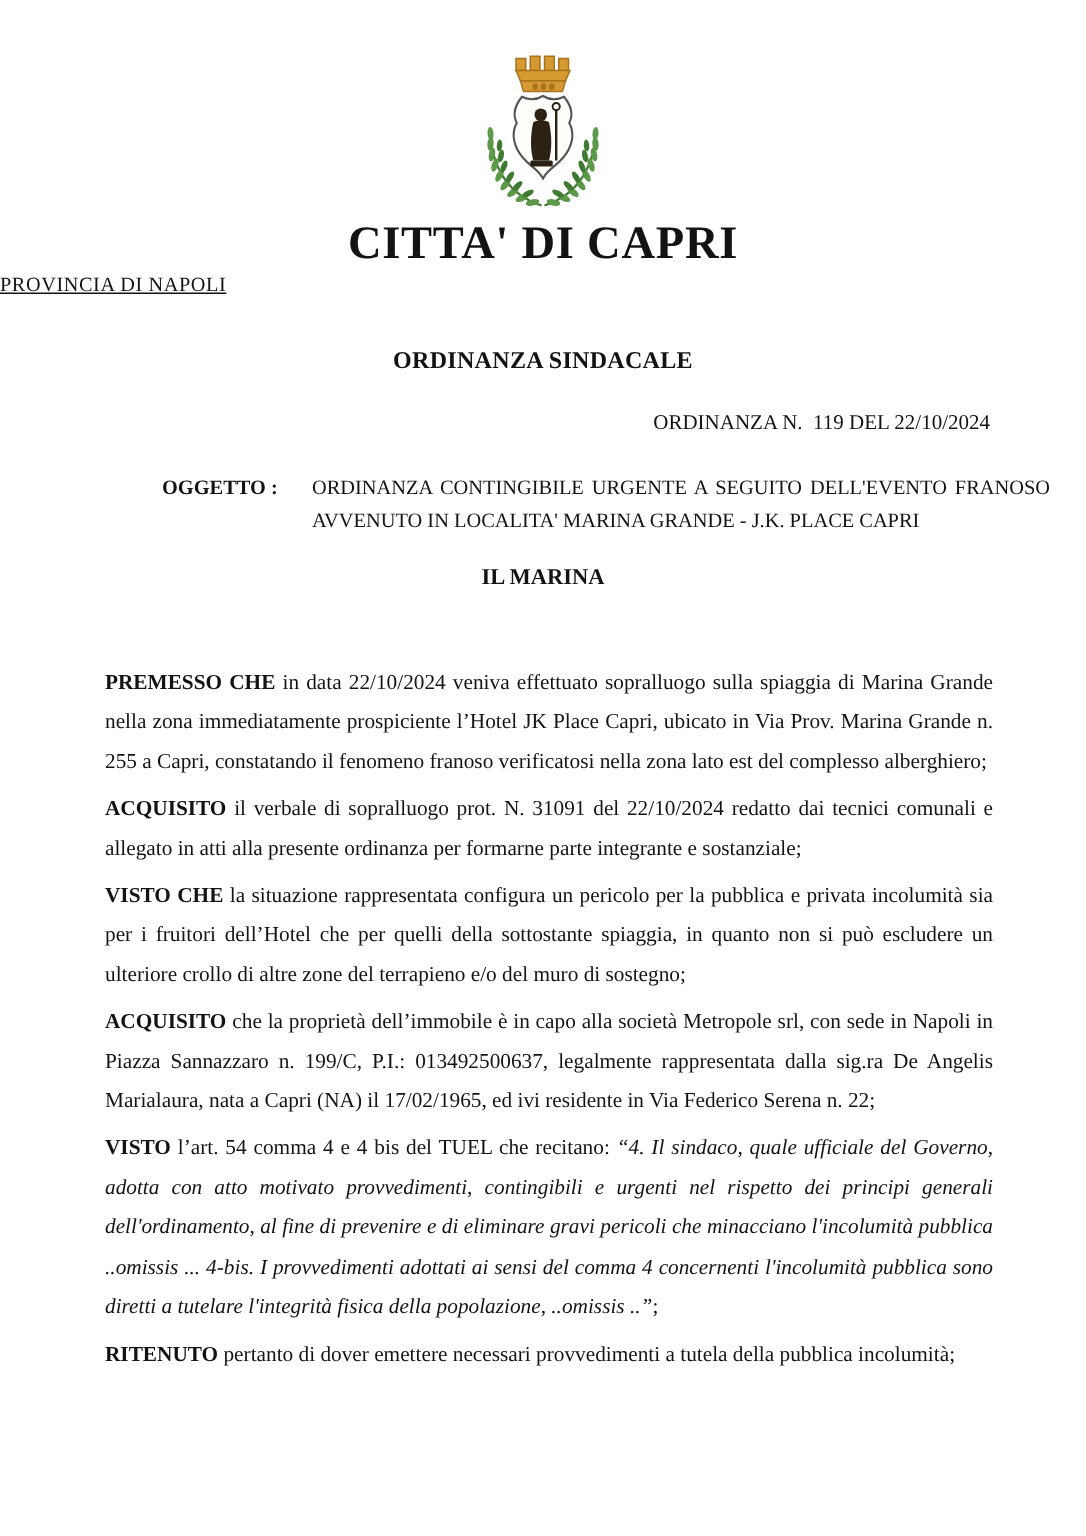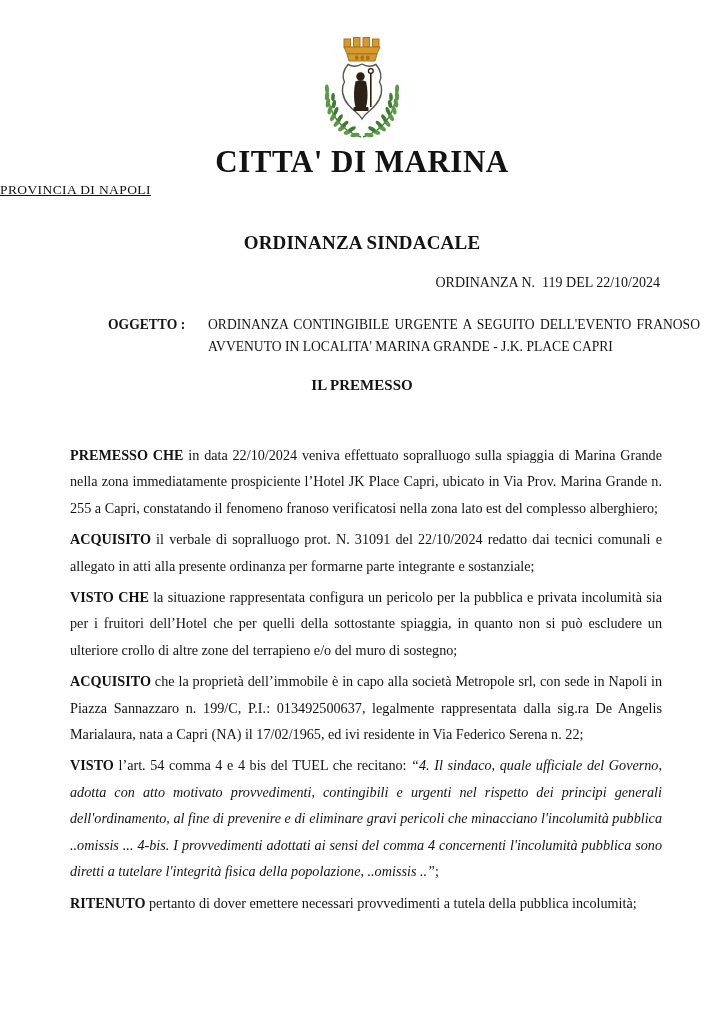--- a/index.html
+++ b/index.html
@@ -14,21 +14,21 @@
     position:absolute; top:146px; left:0; width:100%; text-align:center;
     font-size:31px; font-weight:700; letter-spacing:0.5px; line-height:1;
   }
   .province {
     position:absolute; top:183px; left:0; width:100%; text-align:left;
     font-size:13.5px; letter-spacing:0.4px; line-height:1;
   }
   .province .u { text-decoration:underline; }
   .doc-title {
     position:absolute; top:233px; left:0; width:100%; text-align:center;
-    font-size:19px; font-weight:700; letter-spacing:0.2px; line-height:1;
+    font-size:16px; font-weight:700; letter-spacing:0.2px; line-height:1;
   }
   .ord-ref {
     position:absolute; top:276px; left:0; right:64px; text-align:right;
     font-size:14px; font-weight:400; white-space:pre; line-height:1;
   }
   .subject {
     position:absolute; top:314px; left:70px; width:592px;
     display:flex; font-size:13.6px;margin-left:38px;
   }
   .subject-label { flex:0 0 100px; font-weight:700; line-height:21.5px; }
@@ -93,32 +93,32 @@
 
     <g fill="var(--figure_dark)">
       <circle cx="46.5" cy="41.5" r="4.2"></circle>
       <path d="M41.5,46.5 C39.5,55 39.5,65 41.5,72 L52,72 C54,65 54,55 52,46.5 C48.5,44.8 45,44.8 41.5,46.5 Z"></path>
       <rect x="39.5" y="72" width="15" height="4" rx="1"></rect>
       <rect x="56" y="38" width="1.6" height="34"></rect>
       <circle cx="56.8" cy="36" r="2.4" fill="none" stroke="var(--figure_dark)" stroke-width="1.3"></circle>
     </g>
   </svg>
 
-  <div class="city">CITTA' DI MARINA</div>
+  <div class="city">CITTA' DI CAPRI</div>
   <div class="province"><span class="u">PROVINCIA DI NAPOLI</span></div>
 
   <div class="doc-title">ORDINANZA SINDACALE</div>
   <div class="ord-ref">ORDINANZA N.  119 DEL 22/10/2024</div>
 
   <div class="subject">
     <div class="subject-label">OGGETTO :</div>
     <div class="subject-text">ORDINANZA CONTINGIBILE URGENTE A SEGUITO DELL'EVENTO FRANOSO AVVENUTO IN LOCALITA' MARINA GRANDE - J.K. PLACE CAPRI</div>
   </div>
 
-  <div class="section-heading">IL PREMESSO</div>
+  <div class="section-heading">IL MARINA</div>
 
   <div class="body-text">
     <p class="para"><b>PREMESSO CHE</b> <span>in data 22/10/2024 veniva effettuato sopralluogo sulla spiaggia di Marina Grande nella zona immediatamente prospiciente l’Hotel JK Place Capri, ubicato in Via Prov. Marina Grande n. 255 a Capri, constatando il fenomeno franoso verificatosi nella zona lato est del complesso alberghiero;</span></p>
     <p class="para"><b>ACQUISITO</b> <span>il verbale di sopralluogo prot. N. 31091 del 22/10/2024 redatto dai tecnici comunali e allegato in atti alla presente ordinanza per formarne parte integrante e sostanziale;</span></p>
     <p class="para"><b>VISTO CHE</b> <span>la situazione rappresentata configura un pericolo per la pubblica e privata incolumità sia per i fruitori dell’Hotel che per quelli della sottostante spiaggia, in quanto non si può escludere un ulteriore crollo di altre zone del terrapieno e/o del muro di sostegno;</span></p>
     <p class="para"><b>ACQUISITO</b> <span>che la proprietà dell’immobile è in capo alla società Metropole srl, con sede in Napoli in Piazza Sannazzaro n. 199/C, P.I.: 013492500637, legalmente rappresentata dalla sig.ra De Angelis Marialaura, nata a Capri (NA) il 17/02/1965, ed ivi residente in Via Federico Serena n. 22;</span></p>
     <p class="para"><b>VISTO</b> <span>l’art. 54 comma 4 e 4 bis  del TUEL che recitano: </span><i>“4. Il sindaco, quale ufficiale del Governo, adotta con atto motivato provvedimenti, contingibili e urgenti nel rispetto dei principi generali dell'ordinamento, al fine di prevenire e di eliminare gravi pericoli che minacciano l'incolumità pubblica ..omissis ... 4-bis. I provvedimenti adottati ai sensi del comma 4 concernenti l'incolumità pubblica sono diretti a tutelare l'integrità fisica della popolazione, ..omissis ..”</i><span>;</span></p>
     <p class="para"><b>RITENUTO</b> <span>pertanto di dover emettere necessari provvedimenti a tutela della pubblica incolumità;</span></p>
   </div>
 

